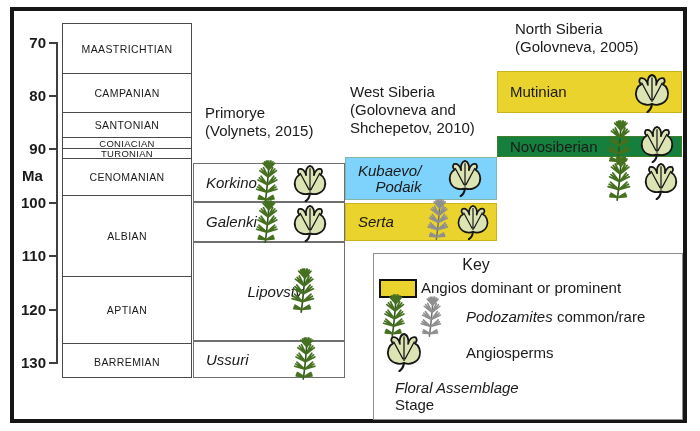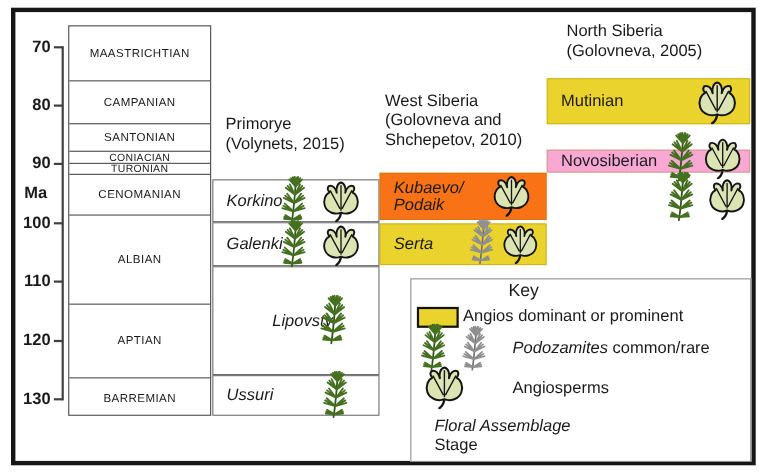--- a/index.html
+++ b/index.html
@@ -105,34 +105,34 @@
   <div class="box white-box" style="left:193px;top:202px;width:152px;height:40px;">
     <span class="row-label">Galenki</span>
   </div>
   <div class="box white-box" style="left:193px;top:242px;width:152px;height:99px;justify-content:center;">
     <span class="row-label">Lipovsty</span>
   </div>
   <div class="box white-box" style="left:193px;top:341px;width:152px;height:37px;">
     <span class="row-label">Ussuri</span>
   </div>
 
-  <div class="box yellow-box" style="left: 345px; top: 157px; width: 152px; height: 43px; background: #f97316;">
+  <div class="box yellow-box" style="left: 345px; top: 157px; width: 152px; height: 43px; background: #7dd3fc; text-align: right;">
     <span class="row-label">
       <span style="display:block">Kubaevo/</span>
       <span style="display:block">Podaik</span>
     </span>
   </div>
   <div class="box yellow-box" style="left: 345px; top: 203px; width: 152px; height: 38px; background: rgb(234, 211, 44);">
     <span class="row-label">Serta</span>
   </div>
 
   <div class="box yellow-box" style="left: 497px; top: 71px; width: 185px; height: 42px; background: rgb(234, 211, 44);">
     <span class="row-label upright">Mutinian</span>
   </div>
-  <div class="box yellow-box" style="left: 497px; top: 136px; width: 185px; height: 21px; background: #f9a8d4;">
+  <div class="box yellow-box" style="left: 497px; top: 136px; width: 185px; height: 21px; background: #15803d;">
     <span class="row-label upright">Novosiberian</span>
   </div>
 
   <span class="icon" style="left:250px;top:160px;width:34px;height:44px;">
       <svg viewBox="0 -2 36 50" xmlns="http://www.w3.org/2000/svg">
         <path d="M20,7 C19,20 18,33 16,46" fill="none" stroke="#2f5616" stroke-width="1.8" stroke-linecap="round"></path>
         <path d="M20.0,8.0 L21.6,-0.9 M20.0,8.0 L19.2,-1.0 M20.0,8.0 L17.2,-0.6 M20.0,9.0 L26.6,1.5 M20.0,9.0 L13.4,1.5 M20.0,9.0 L24.7,0.2 M20.0,9.0 L15.3,0.2 M20.0,9.0 L22.6,-0.7 M20.0,9.0 L17.4,-0.7 M19.3,17.5 L28.7,10.1 M19.3,17.5 L9.8,10.1 M19.3,17.5 L26.8,8.2 M19.3,17.5 L11.7,8.2 M19.3,17.5 L24.5,6.7 M19.3,17.5 L14.0,6.7 M18.5,26.0 L29.2,20.6 M18.5,26.0 L7.8,20.6 M18.5,26.0 L27.7,18.3 M18.5,26.0 L9.3,18.3 M18.5,26.0 L25.7,16.4 M18.5,26.0 L11.3,16.4 M17.8,34.5 L29.3,31.2 M17.8,34.5 L6.2,31.2 M17.8,34.5 L28.2,28.7 M17.8,34.5 L7.3,28.7 M17.8,34.5 L26.7,26.5 M17.8,34.5 L8.8,26.5 M17.0,43.0 L26.0,42.2 M17.0,43.0 L8.0,42.2 M17.0,43.0 L25.6,40.2 M17.0,43.0 L8.4,40.2 M17.0,43.0 L24.7,38.4 M17.0,43.0 L9.3,38.4" fill="none" stroke="#44701f" stroke-width="1.9" stroke-linecap="round"></path>
       </svg>
     </span>
   <span class="icon" style="left:288px;top:164px;width:44px;height:38px;">

